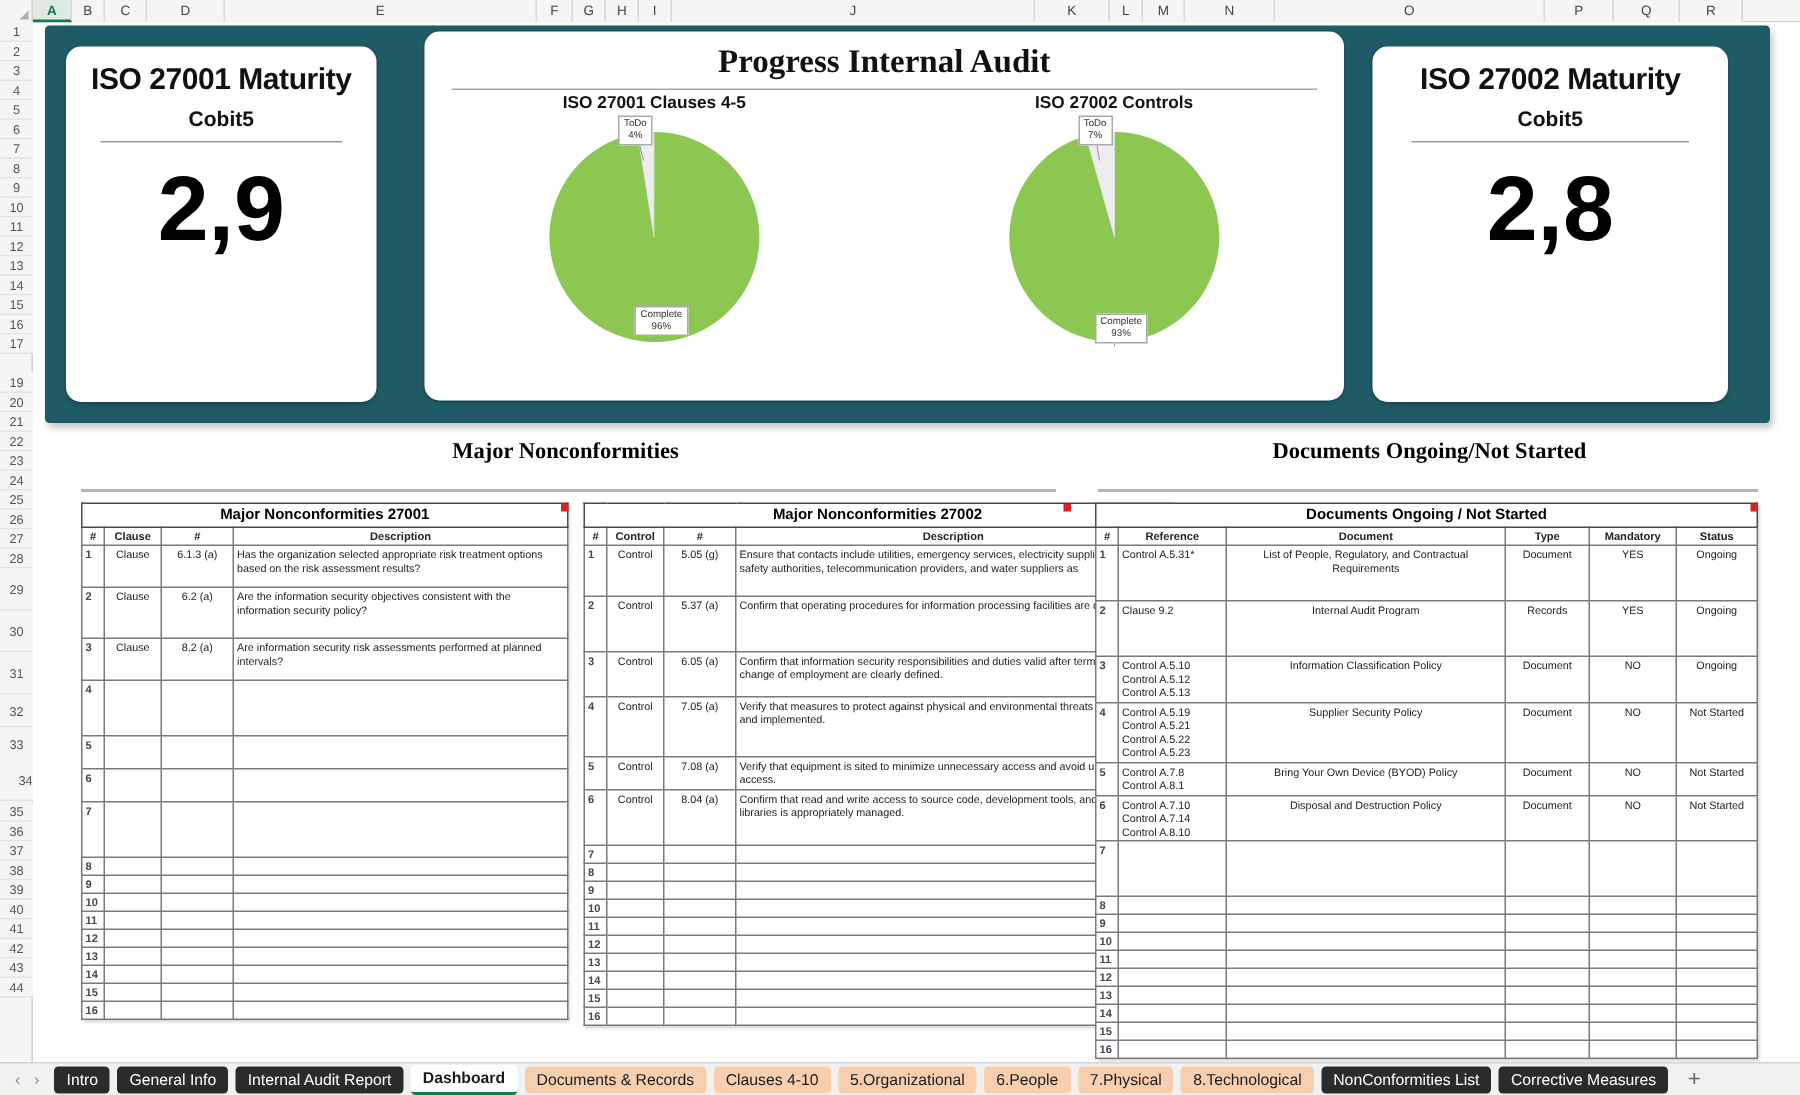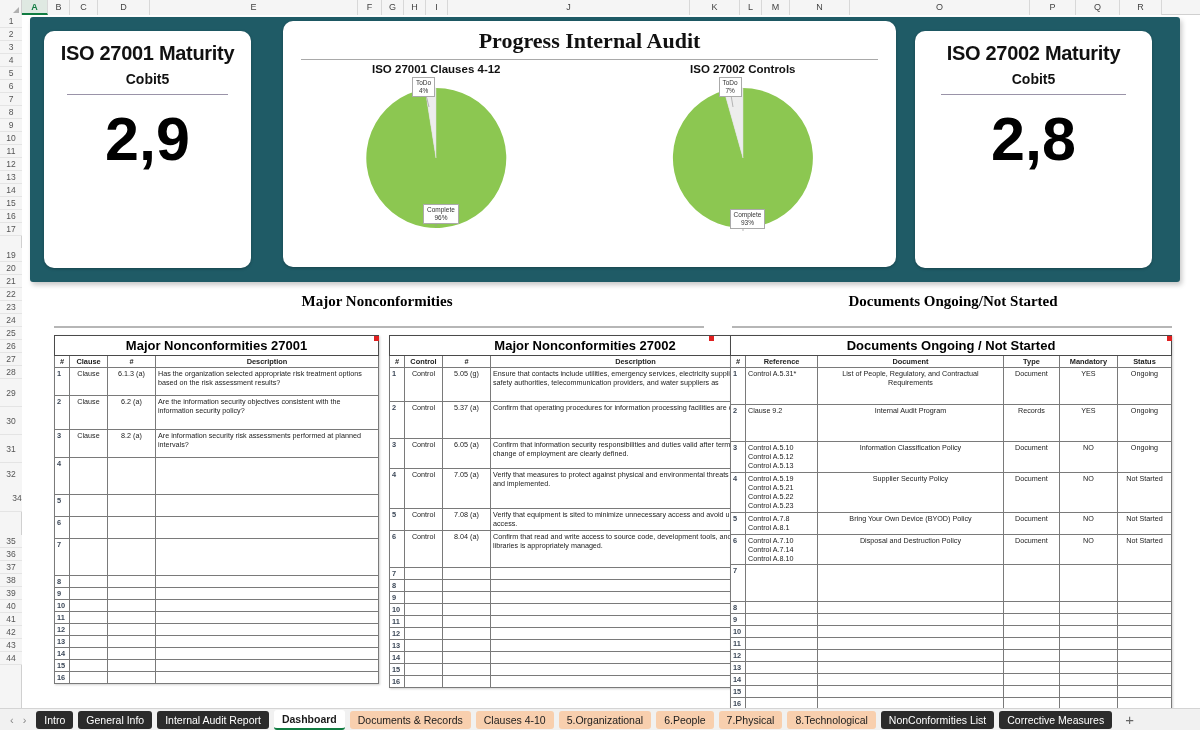--- a/index.html
+++ b/index.html
@@ -114,21 +114,21 @@
 
   
   .dtable {
     position: absolute; border-collapse: collapse; table-layout: fixed;
     background: #fff; font-size: 7.2px; color: #222;
     box-shadow: 1px 1px 2px rgba(0,0,0,0.18);
   }
   .dtable td, .dtable th { border: 1px solid #7a7a7a; padding: 1px 2px;
     vertical-align: top; overflow: hidden; }
   .dtable .tbl-title {
-    font-size: 13px; font-weight: bold; text-align: center;
+    font-size: 10px; font-weight: bold; text-align: center;
     border: 1px solid #4a4a4a; padding: 2px; background: #fff; color: #000;
   }
   .dtable .colhdr {
     font-weight: bold; text-align: center; font-size: 7.4px;
     background: #fff; vertical-align: middle;
   }
   .c-idx { text-align: left; vertical-align: bottom; font-weight: bold;
     color: #3c4858; font-size: 7.4px; }
   .c-mid { text-align: center; vertical-align: middle; }
   .c-desc { text-align: left; vertical-align: top; line-height: 1.25; }
@@ -211,21 +211,21 @@
       <div class="row-head" style="top: 314px; height: 13px;">24</div>
       <div class="row-head" style="top: 327px; height: 13px;">25</div>
       <div class="row-head" style="top: 340px; height: 13px;">26</div>
       <div class="row-head" style="top: 353px; height: 13px;">27</div>
       <div class="row-head" style="top: 366px; height: 13px;">28</div>
       <div class="row-head" style="top: 379px; height: 28px;">29</div>
       <div class="row-head" style="top: 407px; height: 28px;">30</div>
       <div class="row-head" style="top: 435px; height: 28px;">31</div>
       <div class="row-head" style="top: 463px; height: 22px;">32</div>
       <div class="row-head" style="top: 485px; height: 22px;">33</div>
-      <div class="row-head" style="top: 484px; height: 28px; padding-left: 12px;">34</div>
+      <div class="row-head" style="top: 506px; height: 28px; padding-left: 12px;">34</div>
       <div class="row-head" style="top: 535px; height: 13px;">35</div>
       <div class="row-head" style="top: 548px; height: 13px;">36</div>
       <div class="row-head" style="top: 561px; height: 13px;">37</div>
       <div class="row-head" style="top: 574px; height: 13px;">38</div>
       <div class="row-head" style="top: 587px; height: 13px;">39</div>
       <div class="row-head" style="top: 600px; height: 13px;">40</div>
       <div class="row-head" style="top: 613px; height: 13px;">41</div>
       <div class="row-head" style="top: 626px; height: 13px;">42</div>
       <div class="row-head" style="top: 639px; height: 13px;">43</div>
       <div class="row-head" style="top: 652px; height: 13px;">44</div>
@@ -240,21 +240,21 @@
       <div class="kpi-sub">Cobit5</div>
       <div class="kpi-rule"></div>
       <div class="kpi-value">2,9</div>
     </div>
 
     <div class="progress-card" style="left:261px; top:6px; width:613px; height:246px;">
       <div class="progress-title">Progress Internal Audit</div>
       <div class="progress-rule"></div>
 
       <div class="chart-wrap" style="left:0;">
-        <div class="chart-title">ISO 27001 Clauses 4-12</div>
+        <div class="chart-title">ISO 27001 Clauses 4-5</div>
         <div class="pie-holder">
           <div class="pie-label" style="left:129px; top:-4px;">ToDo<br><span>4%</span></div>
           <div class="pie-label" style="left:140px; top:123px;">Complete<br><span>96%</span></div>
           <svg width="306" height="150" viewBox="0 0 306 150">
             <g transform="translate(153,77)">
               <path d="M 0 0 L 0 -70 A 70 70 0 1 1 -10.9 -69.1 Z" fill="#8cc751"></path>
               <path d="M 0 0 L -10.9 -69.1 A 70 70 0 0 1 0 -70 Z" fill="#ededed" stroke="#dcdcdc" stroke-width="0.5"></path>
             </g>
             <line x1="146" y1="26" x2="143" y2="14" stroke="#9a9a9a" stroke-width="0.7"></line>
             <line x1="153" y1="146" x2="153" y2="138" stroke="#9a9a9a" stroke-width="0.7"></line>

